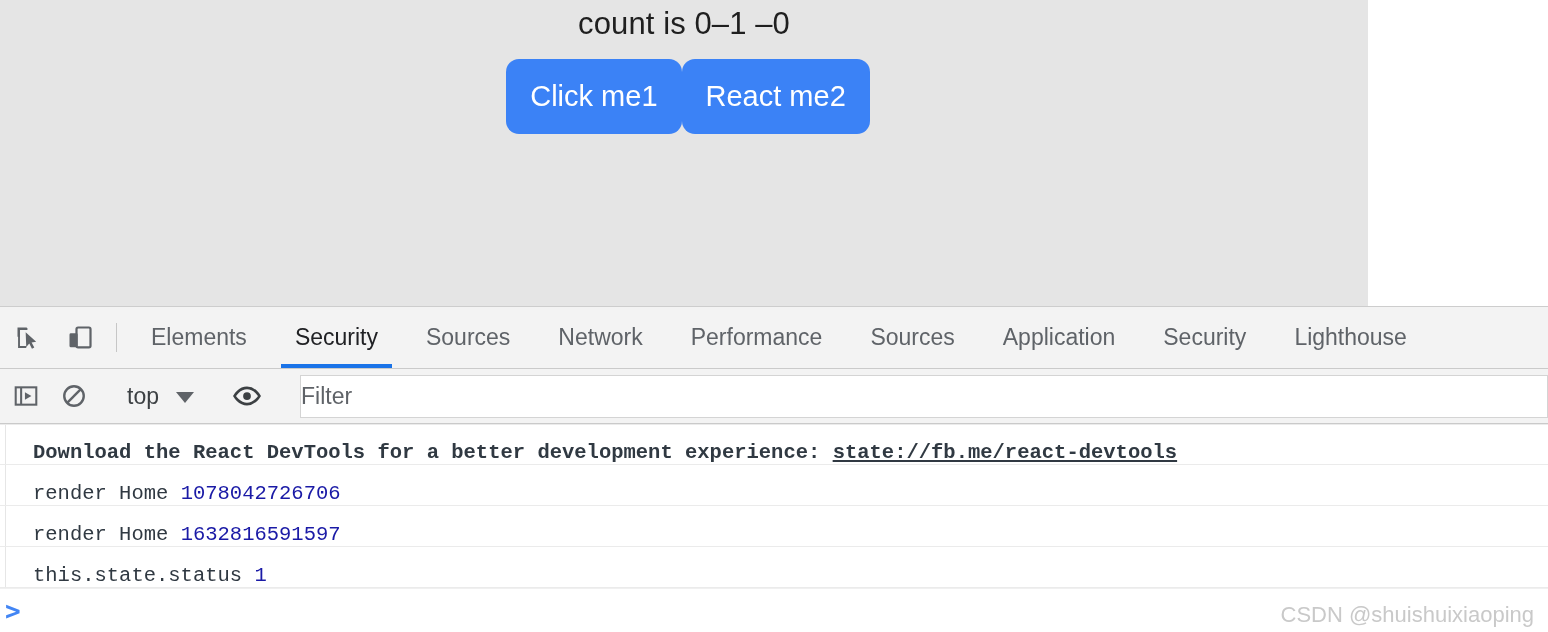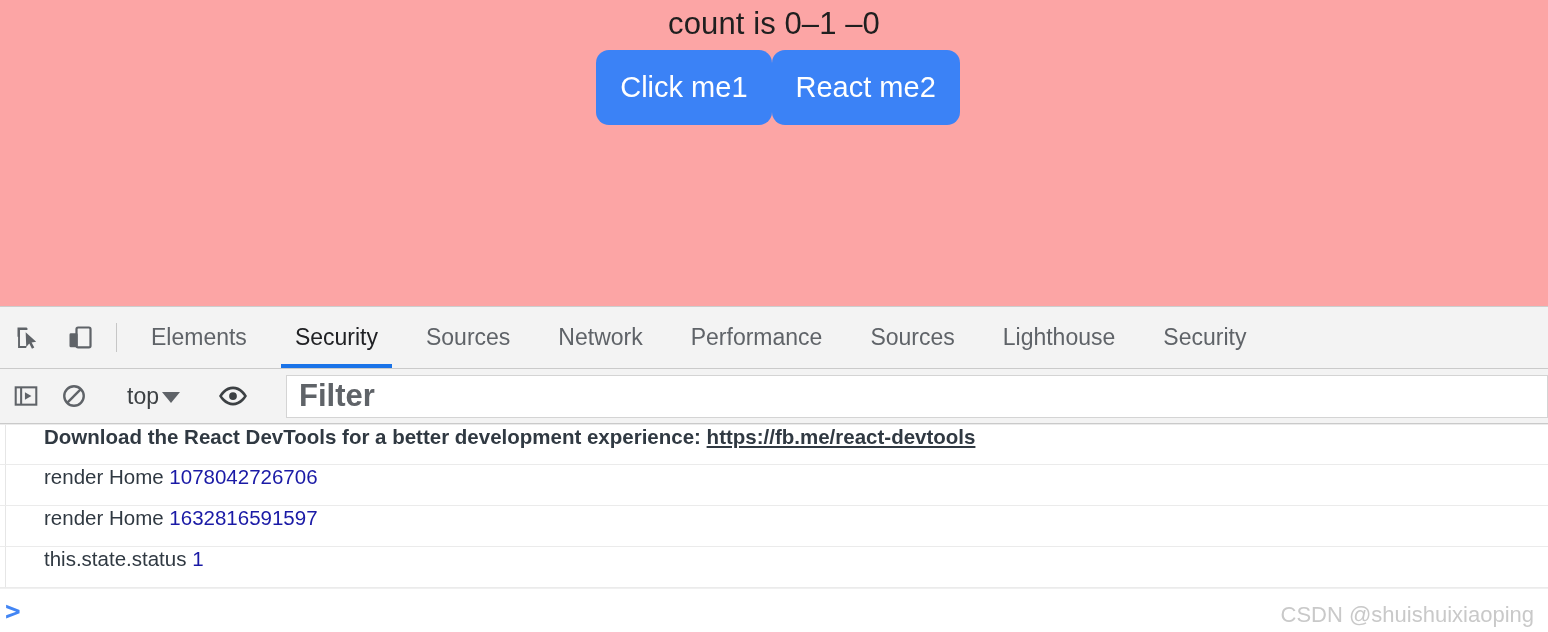--- a/index.html
+++ b/index.html
@@ -7,43 +7,43 @@
     margin: 0; padding: 0;
     width: 1548px; height: 632px;
     overflow: hidden;
     background: #ffffff;
     font-family: "Liberation Sans", sans-serif;
   }
 
   #root-app {
     position: absolute;
     left: 0; top: 0;
-    width: 1548px;
+    width: 1368px;
     height: 306px;
-    background: #fca5a5;
+    background: #e5e5e5;
   }
 
   .page-center {
     width: 100%;
     text-align: center;
     padding-top: 4px;
   }
 
   #count-heading {
     font-family: "Liberation Sans", sans-serif;
     font-size: 31px;
     font-weight: 400;
     color: #1f1f1f;
     line-height: 40px;
     margin: 0;
     letter-spacing: 0.1px;
   }
 
   #button-row {
-    margin-top: 6px;
+    margin-top: 15px;
     display: inline-flex;
     flex-direction: row;
     align-items: flex-end;
     justify-content: center;
     padding-left: 8px;
   }
 
   .click-btn {
     -webkit-appearance: none;
     appearance: none;
@@ -142,21 +142,21 @@
     display: flex;
     align-items: center;
     justify-content: center;
     cursor: pointer;
   }
   .ct-icon.first { margin-left: 2px; }
 
   #context-selector {
     display: flex;
     align-items: center;
-    gap: 3px;
+    gap: 17px;
     font-size: 23px;
     color: #3c4043;
     padding: 0 8px;
     cursor: pointer;
     white-space: nowrap;
     text-align: center;
   }
   .caret-down {
     width: 0; height: 0;
     border-left: 9px solid transparent;
@@ -166,43 +166,42 @@
   }
 
   #filter-input {
     flex: 1 1 auto;
     height: 43px;
     margin-left: 8px;
     margin-right: 0;
     border: 1px solid #d4d4d4;
     background: #ffffff;
     font-family: "Liberation Sans", sans-serif;
-    font-size: 31px;
+    font-size: 23px;
     color: #202124;
-    padding: 0 12px;
+    padding: 0 0;
     outline: none;
-    font-weight: bold;
   }
   #filter-input::placeholder { color: #5f6368; opacity: 1; }
 
   #console-messages {
     flex: 1 1 auto;
     background: #ffffff;
     overflow: hidden;
     position: relative;
   }
 
   .console-row {
     position: relative;
     min-height: 41px;
     border-bottom: 1px solid #ebebeb;
     display: flex;
-    align-items: flex-start;
-    padding-left: 44px;
-    font-family: Liberation Sans, sans-serif;
+    align-items: flex-end;
+    padding-left: 33px;
+    font-family: Liberation Mono, monospace;
     font-size: 20.5px;
     color: #303942;
     white-space: pre;
   }
   .console-row::before {
     content: "";
     position: absolute;
     left: 5px; top: 0; bottom: 0;
     width: 1px;
     background: #e6e6e6;
@@ -297,24 +296,27 @@
     <div class="tab-item">
       <span>Network</span>
     </div>
     <div class="tab-item">
       <span>Performance</span>
     </div>
     <div class="tab-item">
       <span>Sources</span>
     </div>
     <div class="tab-item">
+      <span>Application</span>
+    </div>
+    <div class="tab-item">
+      <span>Security</span>
+    </div>
+    <div class="tab-item">
       <span>Lighthouse</span>
-    </div>
-    <div class="tab-item">
-      <span>Security</span>
     </div>
   </div>
 
   <div id="console-toolbar">
 
     <div class="ct-icon first">
       <svg width="26" height="26" viewBox="0 0 24 24" aria-hidden="true">
         <rect x="2.5" y="4" width="19" height="16" fill="none" stroke="#5f6368" stroke-width="1.9"></rect>
         <line x1="7.5" y1="4" x2="7.5" y2="20" stroke="#5f6368" stroke-width="1.9"></line>
         <path d="M11 8.5 l6 3.5 -6 3.5 Z" fill="#5f6368"></path>
@@ -345,21 +347,21 @@
     </div>
 
     <div class="vdivider"></div>
 
     <input id="filter-input" type="text" placeholder="Filter" style="">
   </div>
 
   <div id="console-messages">
 
     <div class="console-row bold first-row">
-      <span>Download the React DevTools for a better development experience: </span><a class="console-link" href="#">https://fb.me/react-devtools</a>
+      <span>Download the React DevTools for a better development experience: </span><a class="console-link" href="#">state://fb.me/react-devtools</a>
     </div>
 
     <div class="console-row">
       <span>render Home </span><span class="token-num">1078042726706</span>
     </div>
 
     <div class="console-row">
       <span>render Home </span><span class="token-num">1632816591597</span>
     </div>
 

